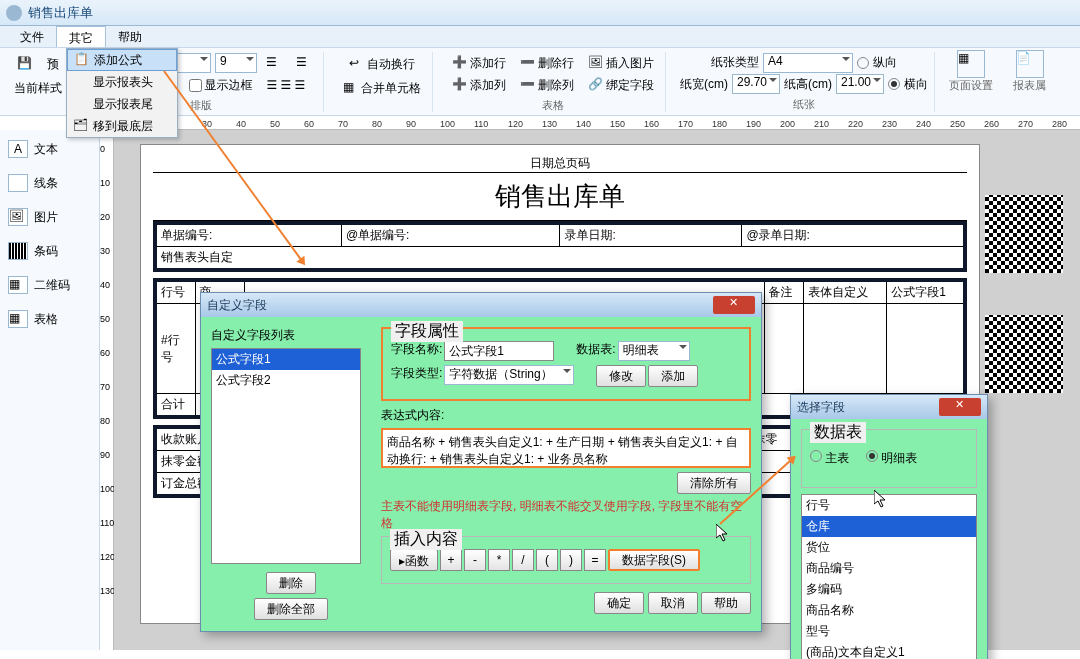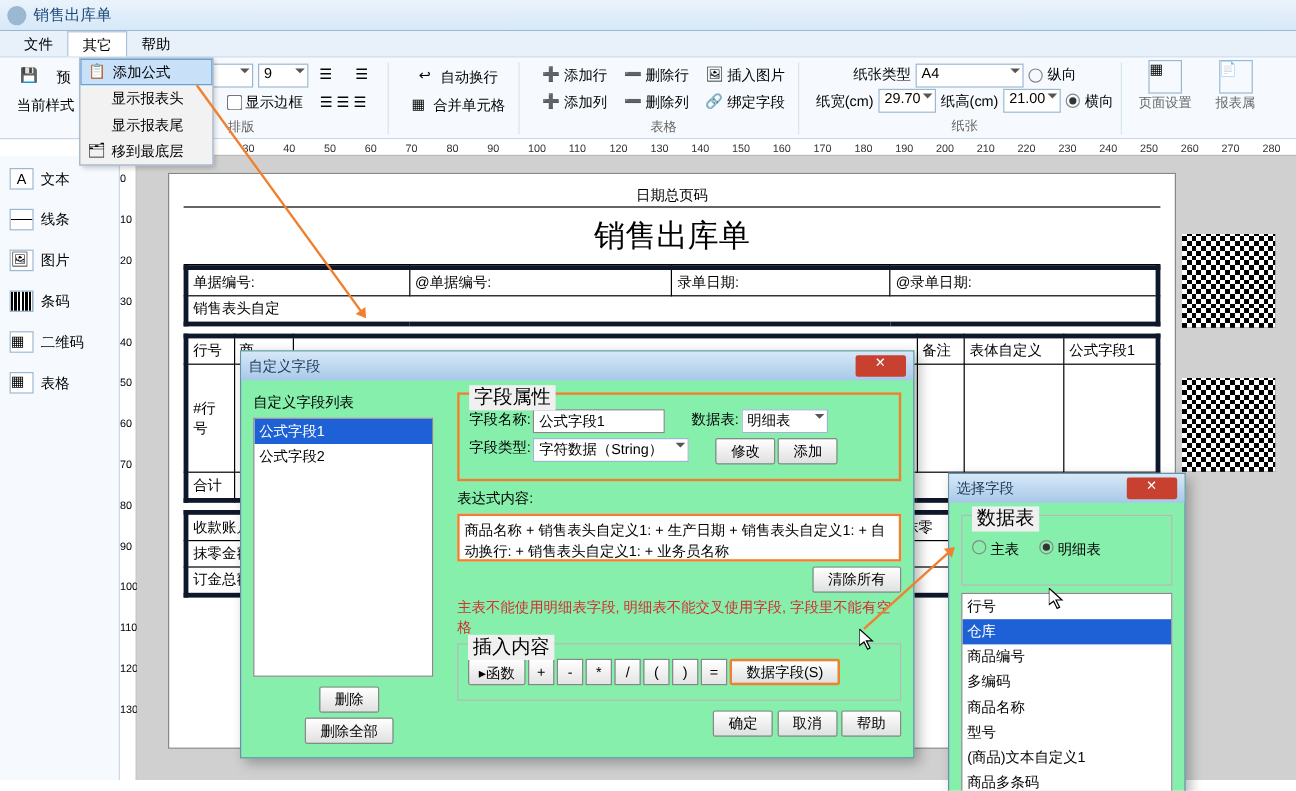--- a/index.html
+++ b/index.html
@@ -437,20 +437,21 @@
   <div class="dlg-body">
     <div class="fset" style="padding:20px 8px">
       <span class="fset-legend">数据表</span>
       <span class="radio"></span> <span>主表</span>
       &nbsp;&nbsp;&nbsp;
       <span class="radio on"></span> <span>明细表</span>
     </div>
     <div class="listbox" style="width:100%;height:170px;margin-top:4px" id="selbox">
         <div class="item">行号</div>
         <div class="item sel">仓库</div>
+        <div class="item">货位</div>
         <div class="item">商品编号</div>
         <div class="item">多编码</div>
         <div class="item">商品名称</div>
         <div class="item">型号</div>
         <div class="item">(商品)文本自定义1</div>
         <div class="item">商品多条码</div>
       </div>
     <div style="text-align:center;margin-top:6px">
       <button class="btn">确定</button>
       <button class="btn">取消</button>

